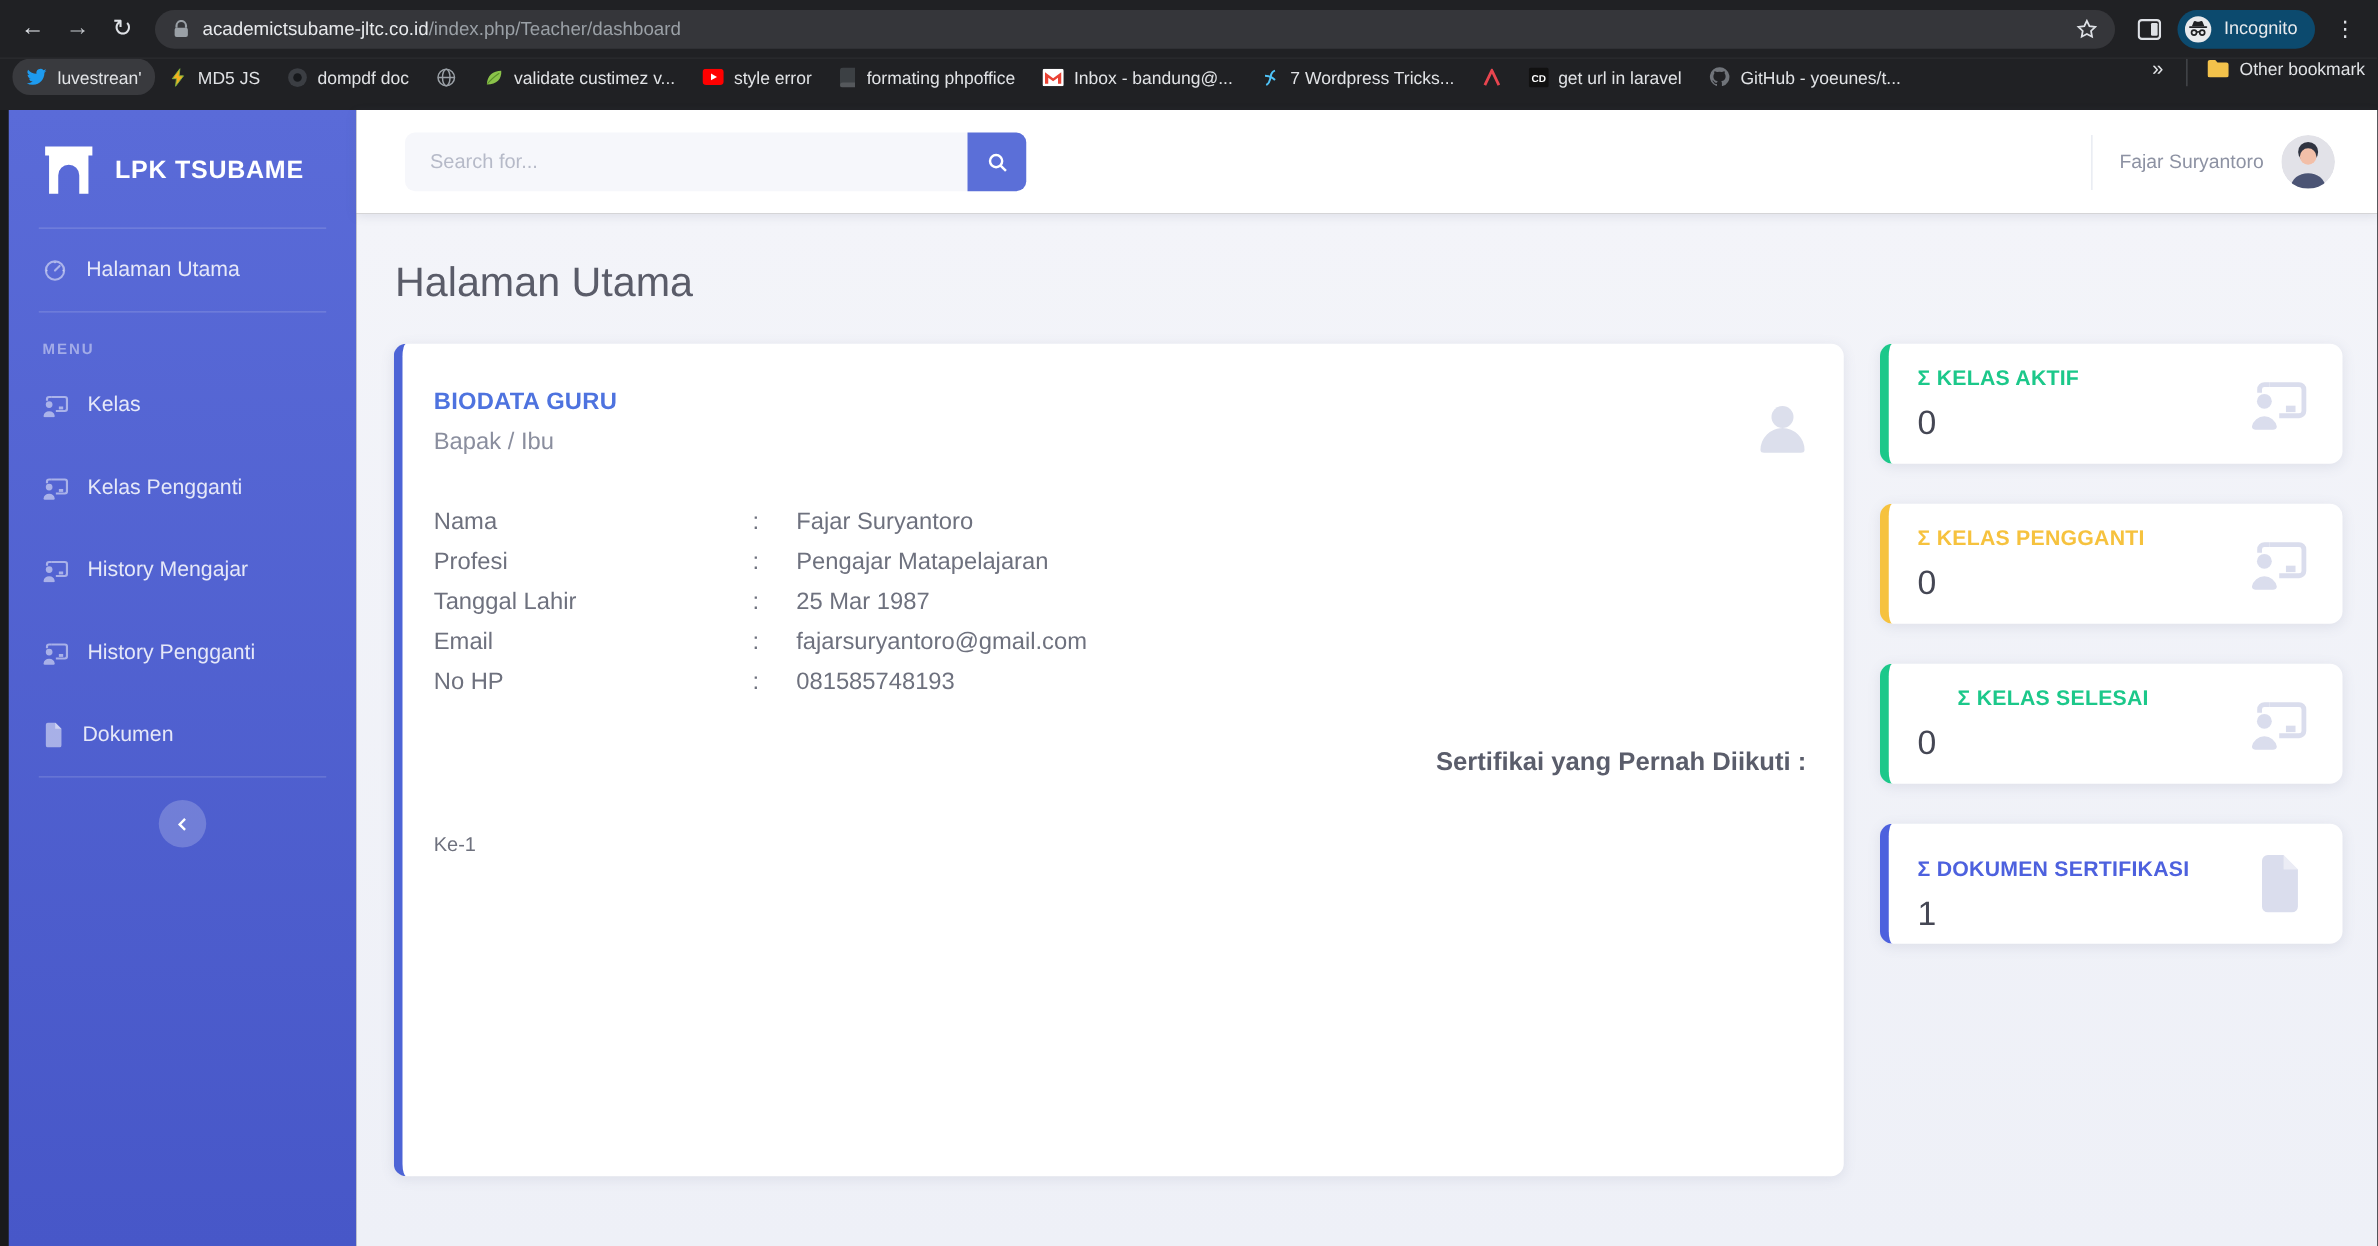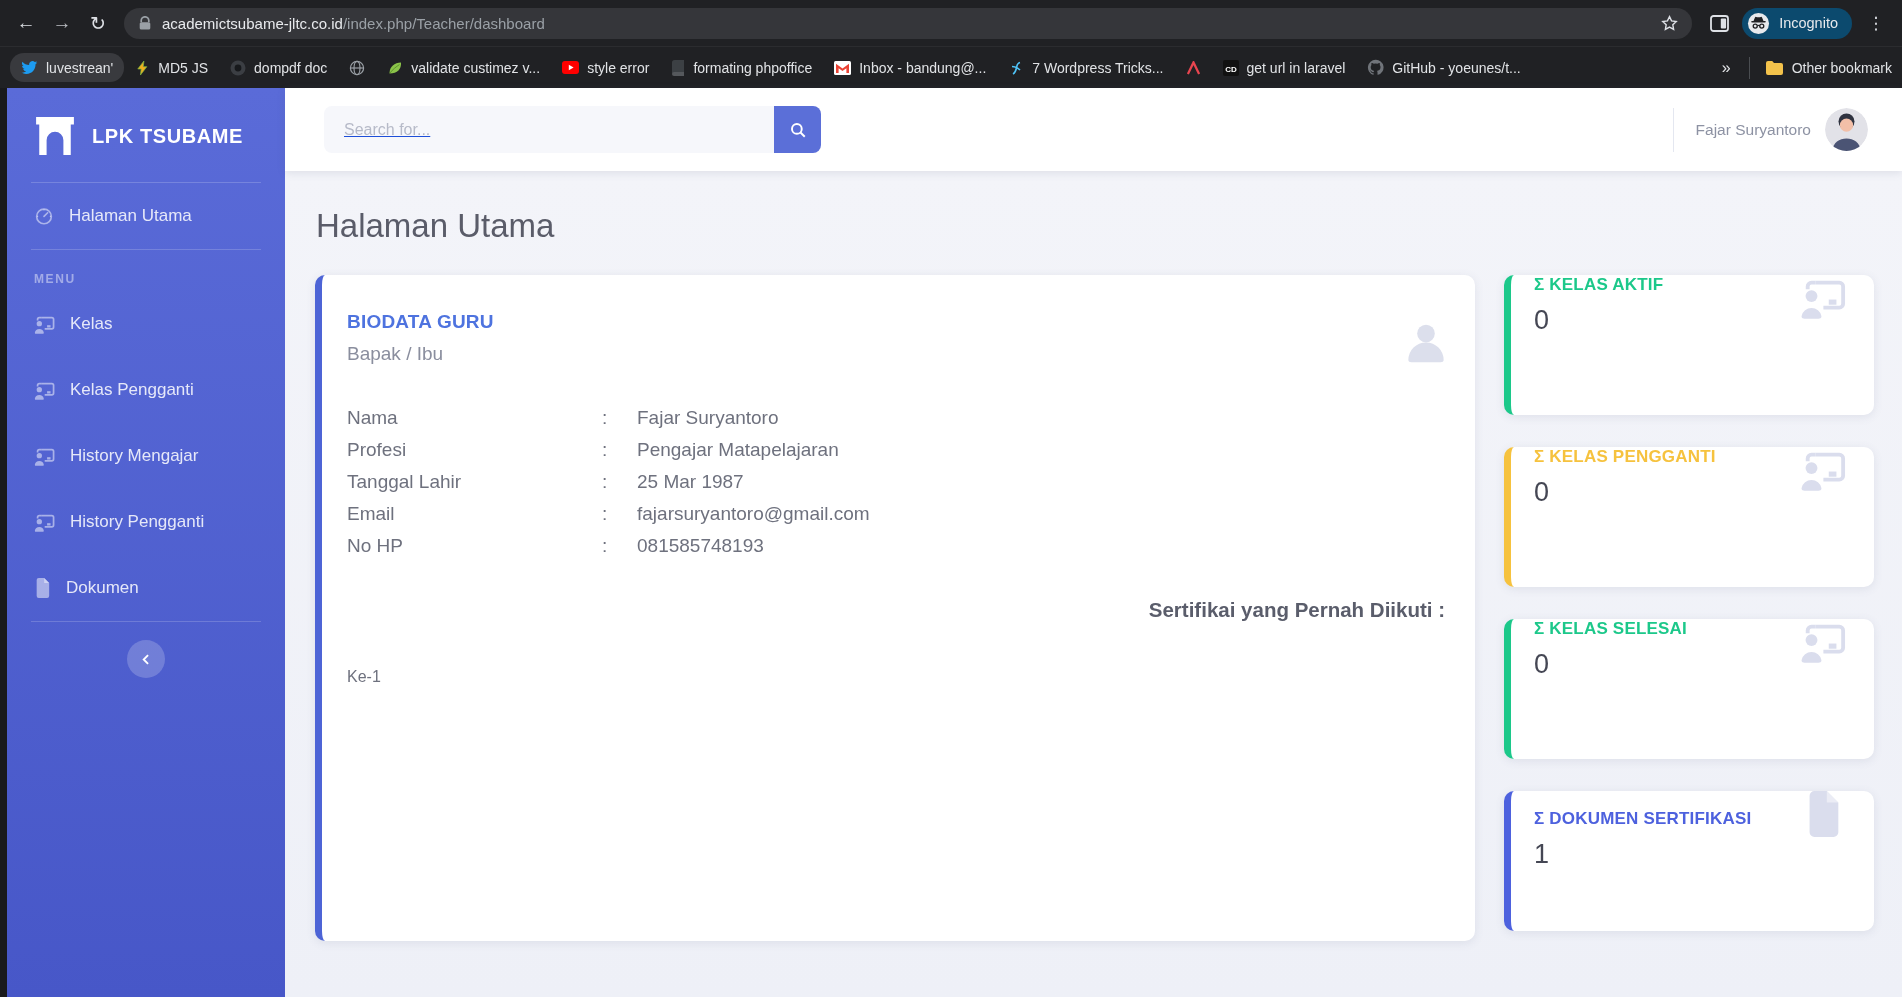--- a/index.html
+++ b/index.html
@@ -17,21 +17,21 @@
   .lock { display:flex; margin-right:10px; flex:none; }
   .url-text { font-size:15px; white-space:nowrap; overflow:hidden; flex:1; }
   .url-domain { color:#e8eaed; }
   .url-path { color:#9aa0a6; }
   .icon-btn { width:34px; height:34px; border:none; background:none; display:flex; align-items:center;
               justify-content:center; cursor:pointer; flex:none; }
   .incognito-badge { height:31px; background:#0c4a6e; border-radius:16px; display:flex; align-items:center;
                      gap:9px; padding:0 14px 0 5px; color:#e8eaed; font-size:14.5px; margin:0 6px; flex:none; }
 
   .bookmarks { height:42px; background:#202124; border-top:1px solid #2b2c2f; display:flex;
-               align-items:center; padding:0 10px; flex:none; overflow:hidden; }
+               align-items:flex-start; padding:0 10px; flex:none; overflow:hidden; }
   #bm-items { display:flex; align-items:center; min-width:0; }
   .bm { display:flex; align-items:center; gap:8px; color:#e1e3e6; font-size:14px; padding:6px 11px;
         border-radius:14px; white-space:nowrap; cursor:pointer; }
   .bm.active { background:#393a3e; }
   .favicon { display:flex; align-items:center; flex:none; }
   .chev { color:#e1e3e6; font-size:16px; padding:0 10px; margin-left:auto; cursor:pointer; }
   .bm-sep { width:1px; height:22px; background:#4a4d51; margin:0 8px; flex:none; }
   .other-bm { display:flex; align-items:center; gap:9px; color:#e1e3e6; font-size:14px; padding-left:8px;
               white-space:nowrap; overflow:hidden; cursor:pointer; }
 
@@ -53,21 +53,21 @@
   .collapse-wrap { display:flex; justify-content:center; padding-top:18px; }
   .collapse-btn { width:38px; height:38px; border-radius:50%; border:none; background:rgba(255,255,255,.2);
                   display:flex; align-items:center; justify-content:center; cursor:pointer; }
 
   
   .main { flex:1; display:flex; flex-direction:column; min-width:0; }
   .topbar { height:83px; background:#fff; display:flex; align-items:center; padding:0 34px 0 39px;
             box-shadow:0 2px 8px rgba(90,97,130,.14); position:relative; z-index:2; flex:none; }
   .search-form { display:flex; width:497px; height:47px; }
   .search-input { flex:1; border:none; background:#f6f7fb; border-radius:8px 0 0 8px; padding:0 20px;
-                  font-size:16px; color:#1d4ed8; outline:none; font-family:inherit;text-decoration:underline; }
+                  font-size:16px; color:#404040; outline:none; font-family:inherit; }
   .search-input::placeholder { color:#b6bac8; }
   .search-btn { width:47px; border:none; background:#5b6fd8; border-radius:0 8px 8px 0; cursor:pointer;
                 display:flex; align-items:center; justify-content:center; }
   .topbar-right { margin-left:auto; display:flex; align-items:center; }
   .tb-sep { width:1px; height:44px; background:#e4e7f0; margin-right:22px; }
   .user-name { color:#8d92a3; font-size:15.5px; margin-right:14px; }
   .avatar { width:43px; height:43px; border-radius:50%; overflow:hidden; cursor:pointer; flex:none; }
 
   .content { flex:1; background:linear-gradient(180deg,#f3f4f9,#eef0f7); padding:24px 28px 0 30px; overflow:hidden; }
   .page-title { font-size:33px; font-weight:400; color:#5a5c69; margin:12px 0 30px 1px; }
@@ -80,22 +80,22 @@
   .person-badge { position:absolute; top:44px; right:26px; color:#dcdfec; display:flex; }
   .person-badge svg { width:46px; height:46px; }
   .info-rows { margin-top:37px; }
   .info-row { display:flex; font-size:19px; color:#6e717e; line-height:32px; }
   .info-label { width:255px; flex:none; }
   .info-colon { width:35px; flex:none; }
   .cert-heading { text-align:right; font-size:20.5px; font-weight:700; color:#5a5d6b; margin-top:36px; }
   .cert-item { font-size:16px; color:#6e717e; margin-top:46px; }
 
   .stats-col { width:370px; flex:none; display:flex; flex-direction:column; gap:32px; }
-  .stat-card { height:140px; background:#fff; border-left:7px solid #ccc; border-radius:10px;
-               box-shadow:0 2px 10px rgba(90,97,130,.12); display:flex; align-items:flex-start;
+  .stat-card { height:96px; background:#fff; border-left:7px solid #ccc; border-radius:10px;
+               box-shadow:0 2px 10px rgba(90,97,130,.12); display:flex; align-items:center;
                justify-content:space-between; padding:0 28px 0 23px; }
   .stat-label { font-size:17px; font-weight:700; letter-spacing:.2px; }
   .stat-value { font-size:27px; color:#454754; margin-top:10px; }
   .stat-icon { color:#dadded; display:flex; }
   .stat-icon svg { width:46px; height:46px; }
 </style>
 </head>
 <body>
 
 <div class="browser">
@@ -467,21 +467,21 @@
                       <path d="M8.2 3H6a2 2 0 0 0-2 2v1.4"></path>
                     </g>
                     <rect x="15" y="11.8" width="4" height="2.7" fill="currentColor"></rect>
                     <circle cx="6" cy="10" r="3.1" fill="currentColor"></circle>
                     <path d="M.8 20.5a5.3 5.3 0 0 1 10.4 0c0 1-.8 1.3-1.6 1.3H2.4c-.8 0-1.6-.3-1.6-1.3z" fill="currentColor"></path>
                   </svg>
                 </span>
   </div>
               <div class="stat-card" style="border-left-color: rgb(28, 200, 138);">
     <div>
-      <div class="stat-label" style="color: rgb(28, 200, 138);">Σ KELAS SELESAI</div>
+      <div class="stat-label" style="color: rgb(28, 200, 138); margin-left: 32px;">Σ KELAS SELESAI</div>
       <div class="stat-value">0</div>
     </div>
     <span class="stat-icon">
                   <svg width="21" height="19" viewBox="0 0 24 22">
                     <g fill="none" stroke="currentColor" stroke-width="2">
                       <path d="M8.2 3h12.3a2 2 0 0 1 2 2v9a2 2 0 0 1-2 2h-8.3"></path>
                       <path d="M8.2 3H6a2 2 0 0 0-2 2v1.4"></path>
                     </g>
                     <rect x="15" y="11.8" width="4" height="2.7" fill="currentColor"></rect>
                     <circle cx="6" cy="10" r="3.1" fill="currentColor"></circle>

